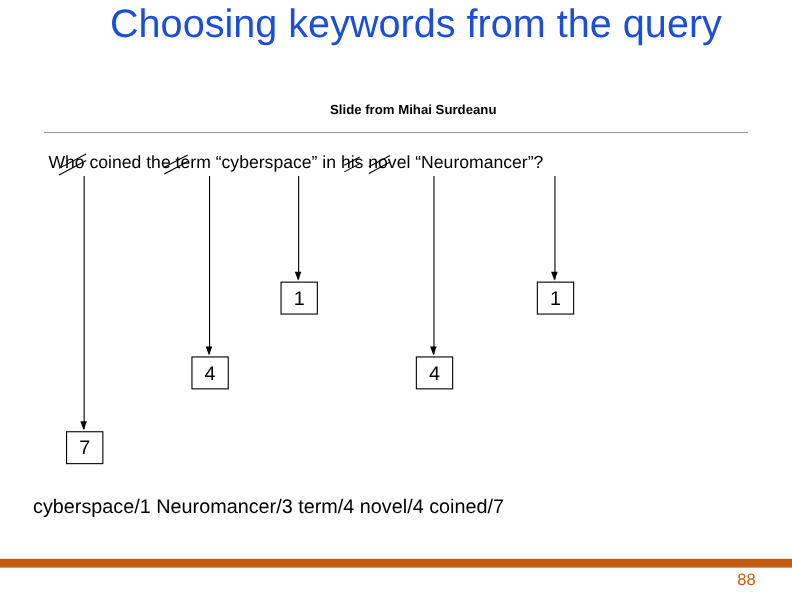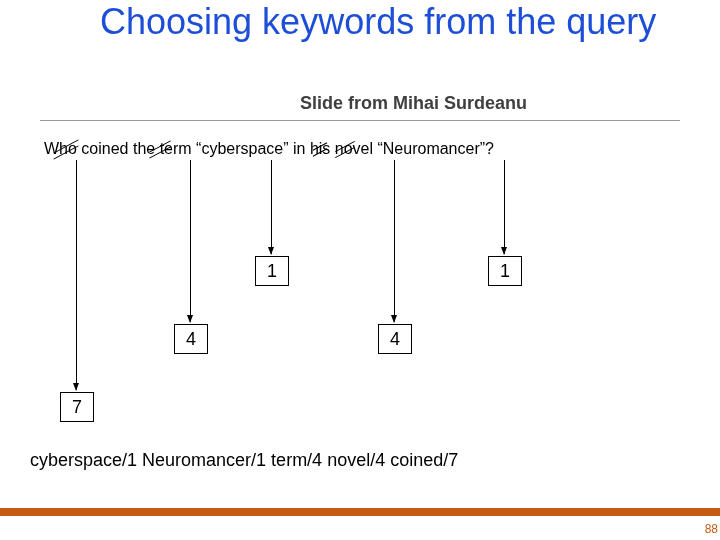--- a/index.html
+++ b/index.html
@@ -19,23 +19,23 @@
     font-size: 36px;
     font-weight: 400;
     color: #1d4ed8;
     line-height: 1.2;
     width: 560px;
   }
   .subtitle {
     position: absolute;
     left: 300px;
     top: 93px;
-    font-size: 18px;
+    font-size: 12px;
     font-weight: 600;
-    color: #404040;
+    color: #000000;
   }
   .divider {
     position: absolute;
     left: 40px;
     top: 120px;
     width: 640px;
     height: 0;
     border-top: 1px solid #999999;
   }
   .query {
@@ -110,23 +110,23 @@
   .footer-bar {
     position: absolute;
     left: 0;
     bottom: 24px;
     width: 720px;
     height: 8px;
     background: #c55a11;
   }
   .page-number {
     position: absolute;
-    right: 2px;
+    right: 33px;
     bottom: 4px;
-    font-size: 12px;
+    font-size: 15px;
     color: #c55a11;
   }
 </style>
 </head>
 <body>
 
 <div class="title">Choosing keywords from the query</div>
 <div class="subtitle">Slide from Mihai Surdeanu</div>
 <div class="divider"></div>
 
@@ -154,16 +154,16 @@
 <div class="arrow a-cyber"></div>
 <div class="arrow a-novel"></div>
 <div class="arrow a-neuro"></div>
 
 <div class="box box-1a">1</div>
 <div class="box box-1b">1</div>
 <div class="box box-4a">4</div>
 <div class="box box-4b">4</div>
 <div class="box box-7">7</div>
 
-<div class="result">cyberspace/1 Neuromancer/1 term/4 novel/4 coined/7</div>
+<div class="result">cyberspace/1 Neuromancer/3 term/4 novel/4 coined/7</div>
 
 <div class="footer-bar"></div>
 <div class="page-number">88</div>
 
 </body></html>

